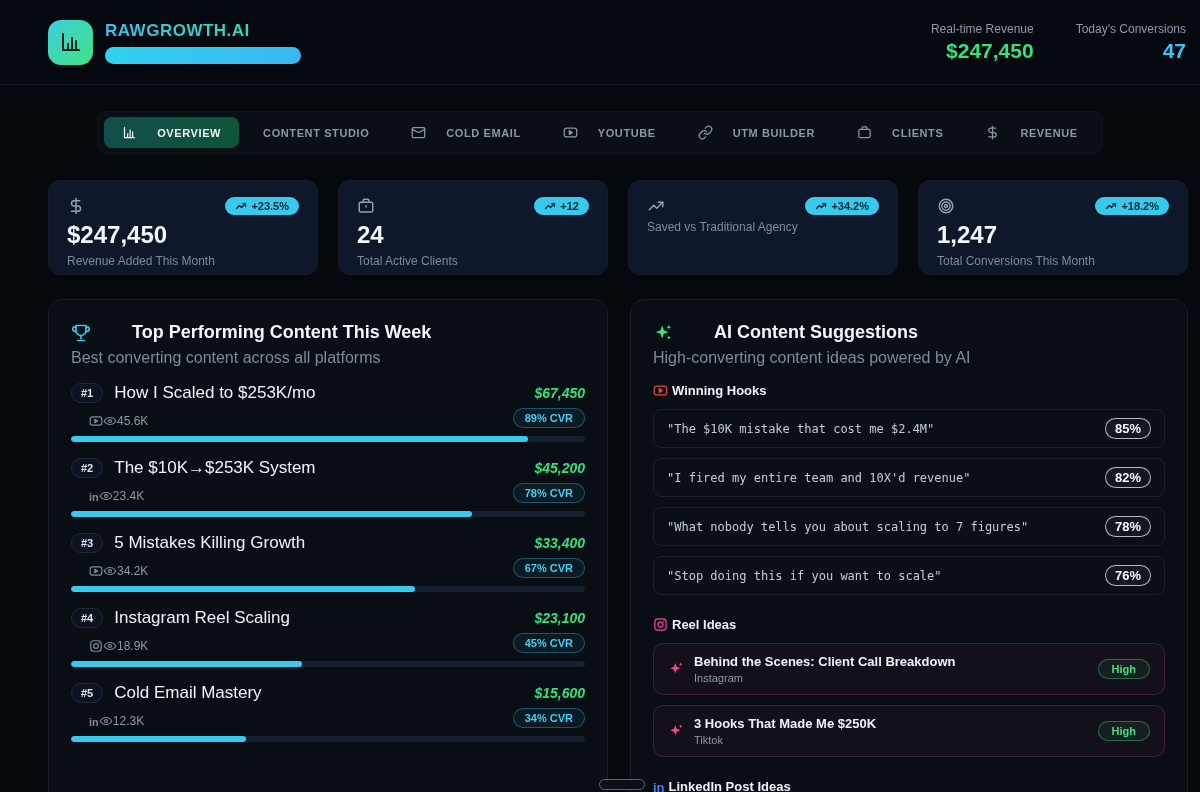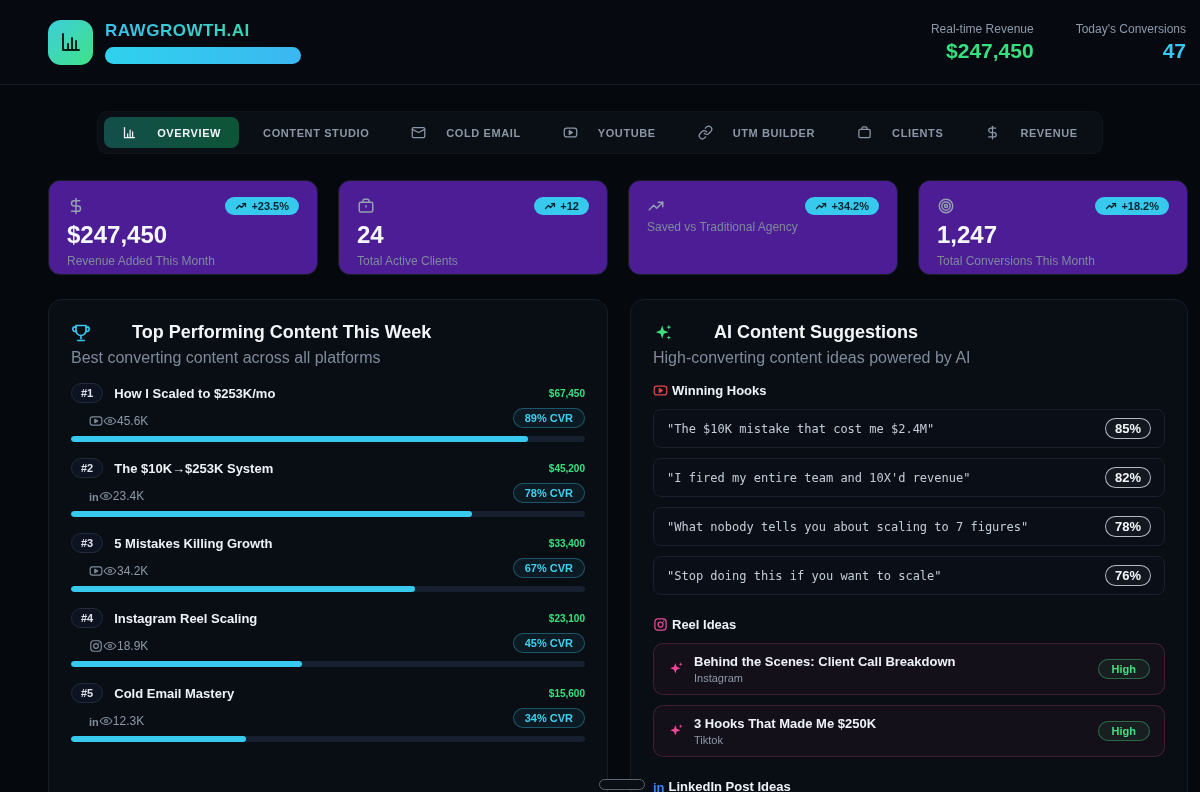--- a/index.html
+++ b/index.html
@@ -58,21 +58,21 @@
     color:#f2f6fa;
   }
   .tab .ticon { color:inherit; }
 
   
   .cards {
     display:grid; grid-template-columns:repeat(4,1fr); gap:20px;
     margin:26px 12px 0 48px;
   }
   .card {
-    background:#4c1d95; border:1px solid #161d28; border-radius:12px;
+    background:#0f172a; border:1px solid #161d28; border-radius:12px;
     padding:16px 18px 14px; height:95px;
   }
   .card-top { display:flex; align-items:flex-start; justify-content:space-between; }
   .card-icon { color:#93a0b0; }
   .badge-cyan {
     display:flex; align-items:center; gap:4px;
     background:#38c9ee; color:#06242e; border-radius:999px;
     padding:3px 10px; font-size:11px; font-weight:bold;
   }
   .card-value { font-size:24px; font-weight:bold; color:#f4f7fa; margin-top:6px; }
@@ -92,22 +92,22 @@
   .panel-sub { font-size:16px; color:#7e8b9b; margin-top:6px; margin-bottom:16px; }
 
   
   .content-row { margin-top:16px; cursor:pointer; }
   .row-top { display:flex; align-items:center; }
   .rank-pill {
     font-size:11px; font-weight:bold; color:#dbe3ec;
     background:#0d1320; border:1px solid #222b3a; border-radius:11px;
     padding:3px 9px;
   }
-  .row-title { font-size:13px; font-weight:bold; color:#eef2f7; margin-left:11px; }
-  .row-revenue { margin-left:auto; font-size:10px; font-weight:bold; color:#35e07f; }
+  .row-title { font-size:17px; font-weight:normal; color:#eef2f7; margin-left:11px; }
+  .row-revenue { margin-left:auto; font-size:14px; font-weight:bold; color:#35e07f;font-style:italic; }
   .row-meta { display:flex; align-items:flex-end; margin:5px 0 8px 18px; color:#7e8b9b; }
   .row-views { font-size:12px; color:#8d9aa9; }
   .cvr-badge {
     margin-left:auto; font-size:11px; font-weight:bold; color:#3fd0f2;
     background:rgba(56,201,238,.07); border:1px solid rgba(56,201,238,.35);
     border-radius:999px; padding:3px 11px;
   }
   .bar-track { height:6px; border-radius:3px; background:#17202e; overflow:hidden; }
   .bar-fill { height:6px; border-radius:3px; background:#38c9ee; }
   .in-glyph { font-weight:bold; font-style:normal; font-size:11px; line-height:1; }

